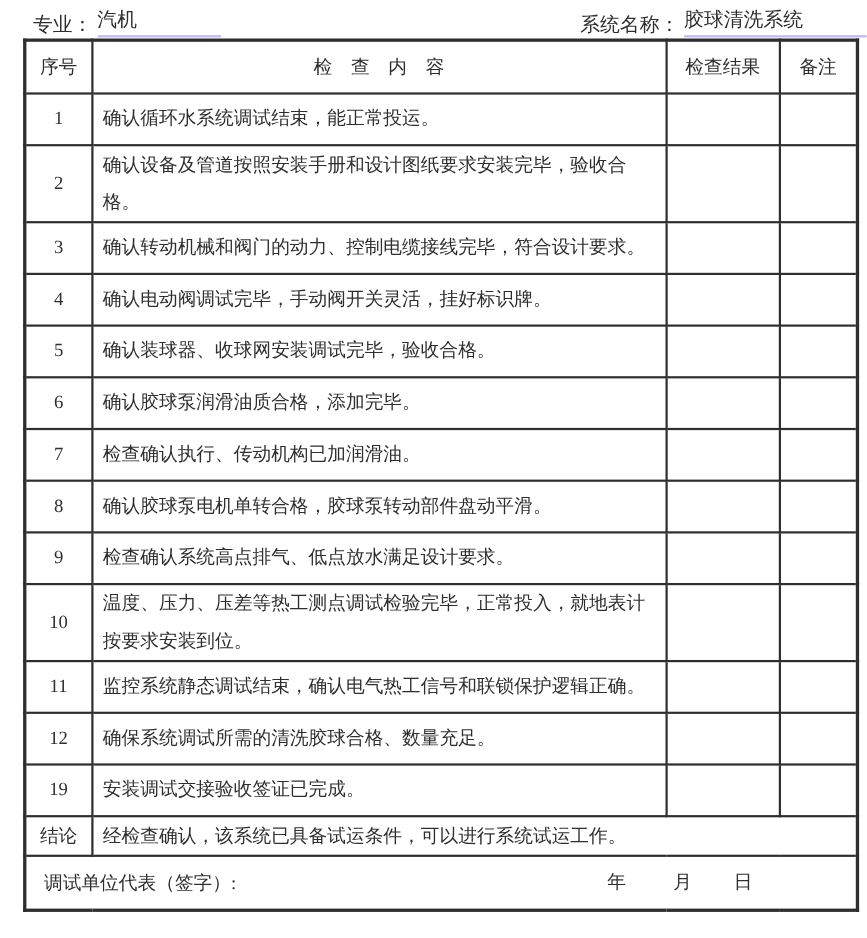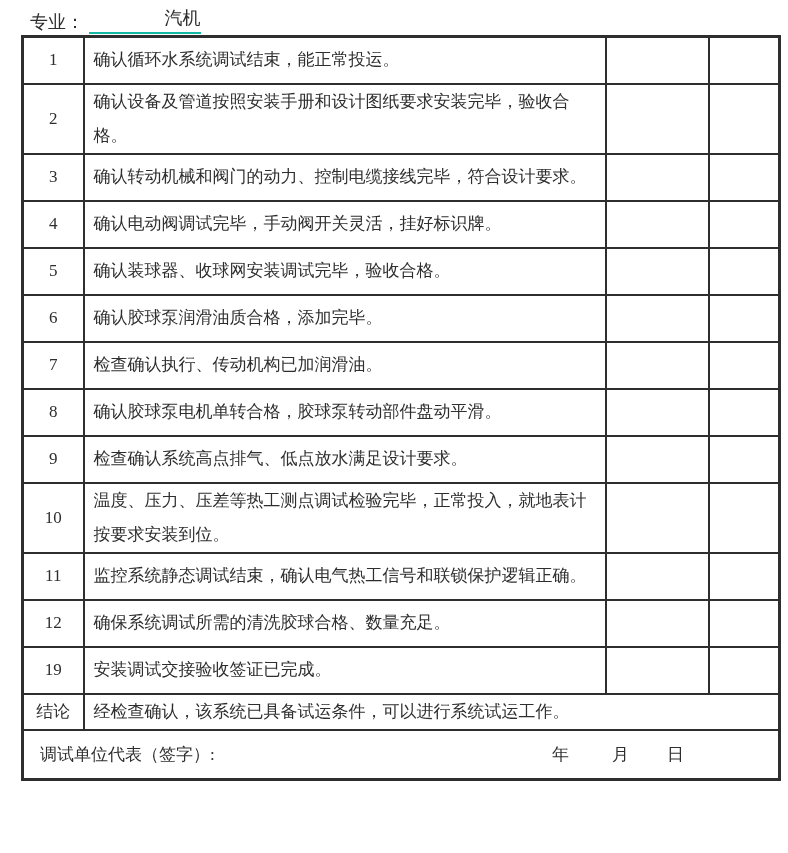--- a/index.html
+++ b/index.html
@@ -14,22 +14,22 @@
 
   
   .page-header {
     position: absolute; top: 4px; left: 0; right: 0; height: 30px;
     font-size: 18px;
   }
   .spec-group { position: absolute; left: 30px; top: 2px; white-space: nowrap; }
   .sys-group  { position: absolute; right: 0; top: 2px; white-space: nowrap; }
   .uline {
     display: inline-block;
-    border-bottom: 2px solid #14b8a6;
-    text-align: right;
+    border-bottom: 2px solid #c4b5fd;
+    text-align: left;
     vertical-align: bottom;
     padding-bottom: 2px;
   }
   .uline.spec { width: 112px; }
   .uline.sys  { width: 166px; }
 
   
   table.checklist {
     position: absolute; left: 21px; top: 35px;
     width: 757px;
@@ -75,31 +75,41 @@
 </head>
 <body>
 
 <div class="page">
 
   <div class="page-header">
     <div class="spec-group">
       <span>专业：</span>
       <span class="uline spec">汽机</span>
     </div>
+    <div class="sys-group">
+      <span>系统名称：</span>
+      <span class="uline sys">胶球清洗系统</span>
+    </div>
   </div>
 
   <table class="checklist">
     <colgroup>
       <col class="c-no">
         <col class="c-body">
         <col class="c-result">
         <col class="c-remark">
     </colgroup>
 
     <tbody>
+        <tr class="hdr">
+      <th class="no-cell">序号</th>
+      <th class="body-cell">检 查 内 容</th>
+      <th class="result-cell">检查结果</th>
+      <th class="remark-cell">备注</th>
+    </tr>
 
     <tr class="item">
       <td class="no-cell">1</td>
       <td class="body-cell">确认循环水系统调试结束，能正常投运。</td>
       <td></td>
       <td></td>
     </tr>
     <tr class="item">
       <td class="no-cell">2</td>
       <td class="body-cell">确认设备及管道按照安装手册和设计图纸要求安装完毕，验收合格。</td>

